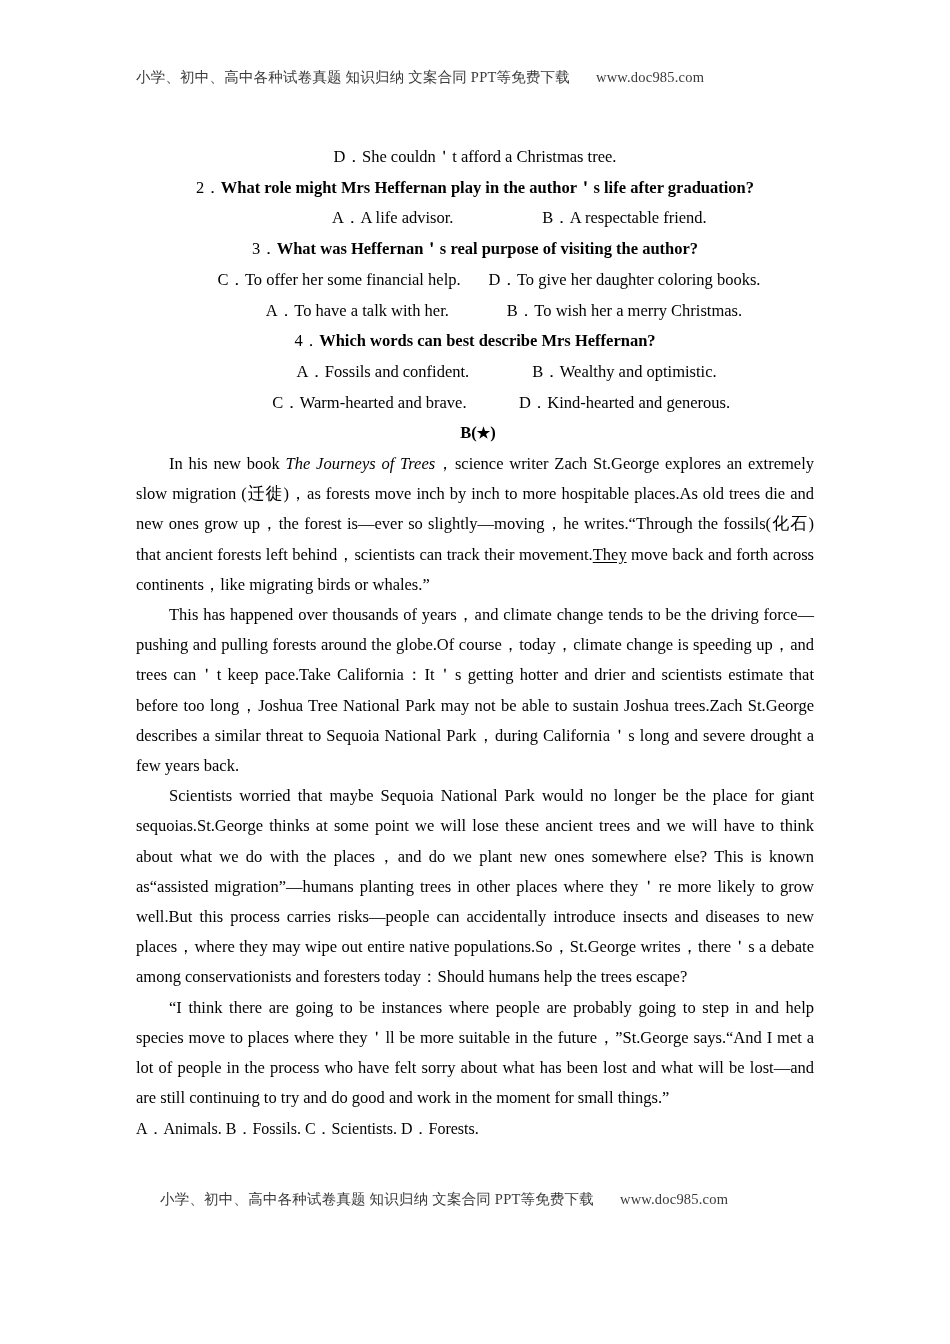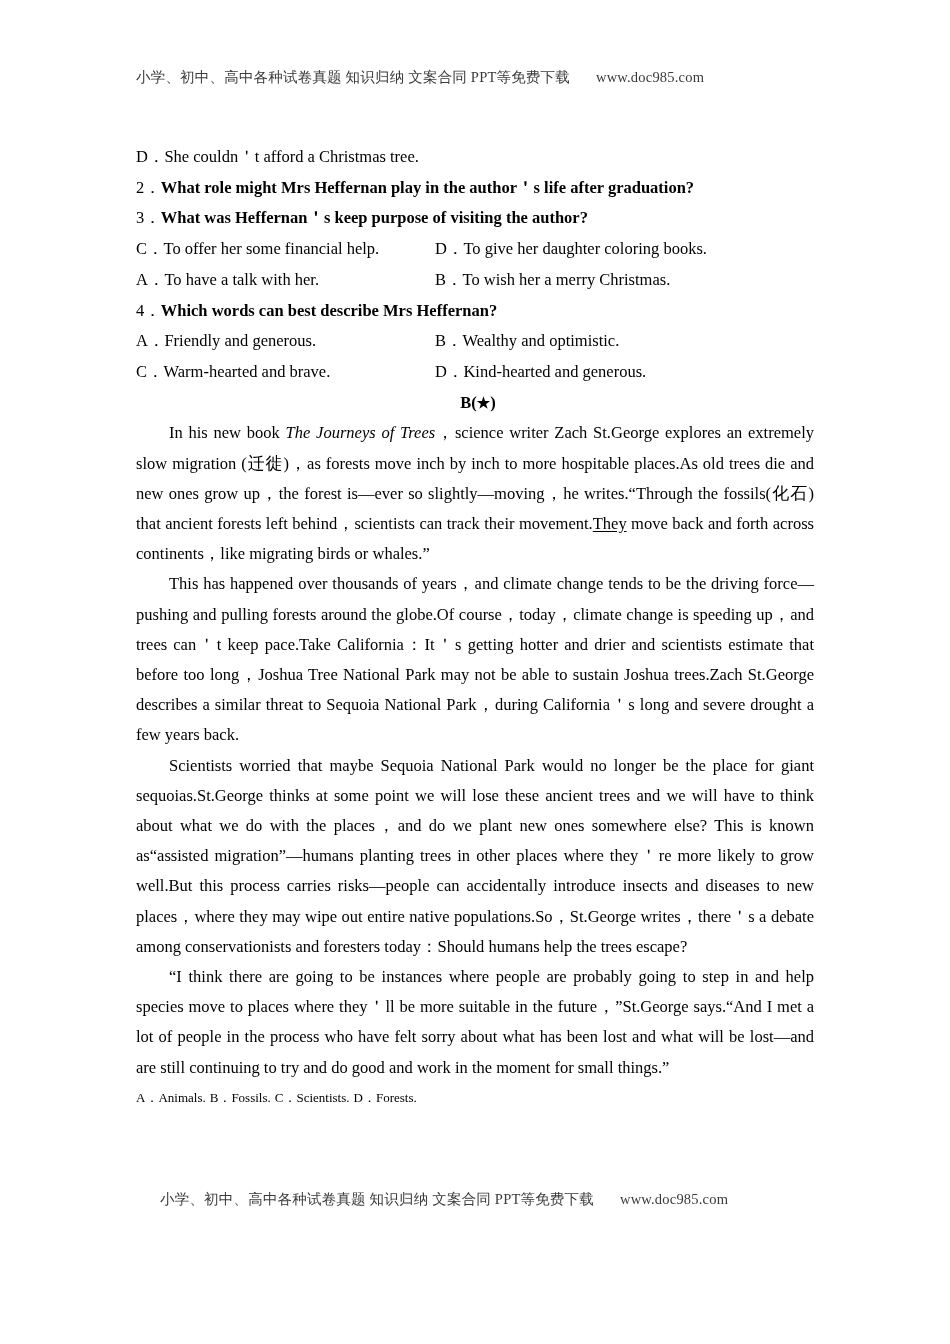--- a/index.html
+++ b/index.html
@@ -63,20 +63,21 @@
     top: 142px;
     width: 678px;
   }
 
   
   .opt-line,
   .q-line {
     font-size: 16.5px;
     line-height: 30.7px;
     white-space: nowrap;
+    text-align: center;
   }
 
   .q-line {
     margin-top: 0;
   }
   .q-num {
     font-weight: normal;
     letter-spacing: 0;
   }
   .q-text {
@@ -95,21 +96,21 @@
   }
   .opt-col-b {
     display: inline-block;
     vertical-align: top;
   }
   .opt-label {
     letter-spacing: 0;
   }
 
   .opt-inline {
-    font-size: 13px;
+    font-size: 16px;
     line-height: 30.7px;
     white-space: nowrap;
   }
   .opt-inline span.gap {
     display: inline-block;
     width: 4px;
   }
 
   
   .section-head {
@@ -160,36 +161,39 @@
 
   <div class="content">
 
     <div class="opt-line">
       <span class="opt-col-a"><span class="opt-label">D．</span><span>She couldn＇t afford a Christmas tree.</span></span>
     </div>
 
     <div class="q-line">
       <span class="q-num">2．</span><span class="q-text">What role might Mrs Heffernan play in the author＇s life after graduation?</span>
     </div>
+    <div class="opt-line">
+      <span class="opt-col-a"><span class="opt-label">A．</span><span>A life advisor.</span></span><span class="opt-col-b"><span class="opt-label">B．</span><span>A respectable friend.</span></span>
+    </div>
 
     <div class="q-line">
-      <span class="q-num">3．</span><span class="q-text">What was Heffernan＇s keep purpose of visiting the author?</span>
+      <span class="q-num">3．</span><span class="q-text">What was Heffernan＇s real purpose of visiting the author?</span>
     </div>
     <div class="opt-line">
       <span class="opt-col-a"><span class="opt-label">C．</span><span>To offer her some financial help.</span></span><span class="opt-col-b"><span class="opt-label">D．</span><span>To give her daughter coloring books.</span></span>
     </div>
     <div class="opt-line">
       <span class="opt-col-a"><span class="opt-label">A．</span><span>To have a talk with her.</span></span><span class="opt-col-b"><span class="opt-label">B．</span><span>To wish her a merry Christmas.</span></span>
     </div>
 
     <div class="q-line">
       <span class="q-num">4．</span><span class="q-text">Which words can best describe Mrs Heffernan?</span>
     </div>
     <div class="opt-line">
-      <span class="opt-col-a"><span class="opt-label">A．</span><span>Friendly and generous.</span></span><span class="opt-col-b"><span class="opt-label">B．</span><span>Wealthy and optimistic.</span></span>
+      <span class="opt-col-a"><span class="opt-label">A．</span><span>Fossils and confident.</span></span><span class="opt-col-b"><span class="opt-label">B．</span><span>Wealthy and optimistic.</span></span>
     </div>
     <div class="opt-line">
       <span class="opt-col-a"><span class="opt-label">C．</span><span>Warm-hearted and brave.</span></span><span class="opt-col-b"><span class="opt-label">D．</span><span>Kind-hearted and generous.</span></span>
     </div>
 
     <div class="section-head">
       <span>B</span><span>(</span><span class="star">★</span><span>)</span>
     </div>
 
     <p class="para last-line-natural"><span>In his new book </span><i>The Journeys of Trees</i><span>，science writer Zach St.George explores an extremely slow migration (</span><span class="cjk">迁徙</span><span>)，as forests move inch by inch to more hospitable places.As old trees die and new ones grow up，the forest is—ever so slightly—moving，he writes.“Through the fossils(</span><span class="cjk">化石</span><span>) that ancient forests left behind，scientists can track their movement.</span><u>They</u><span> move back and forth across continents，like migrating birds or whales.”</span></p>

